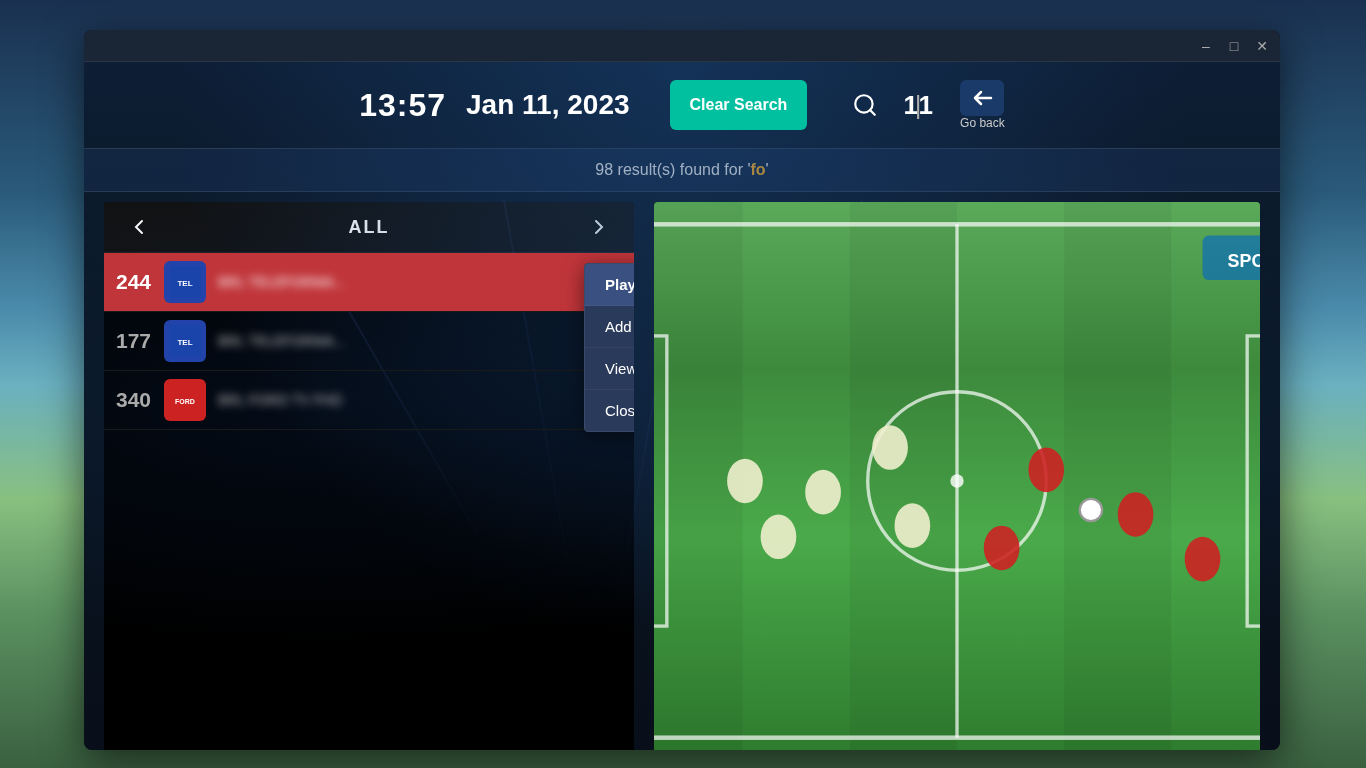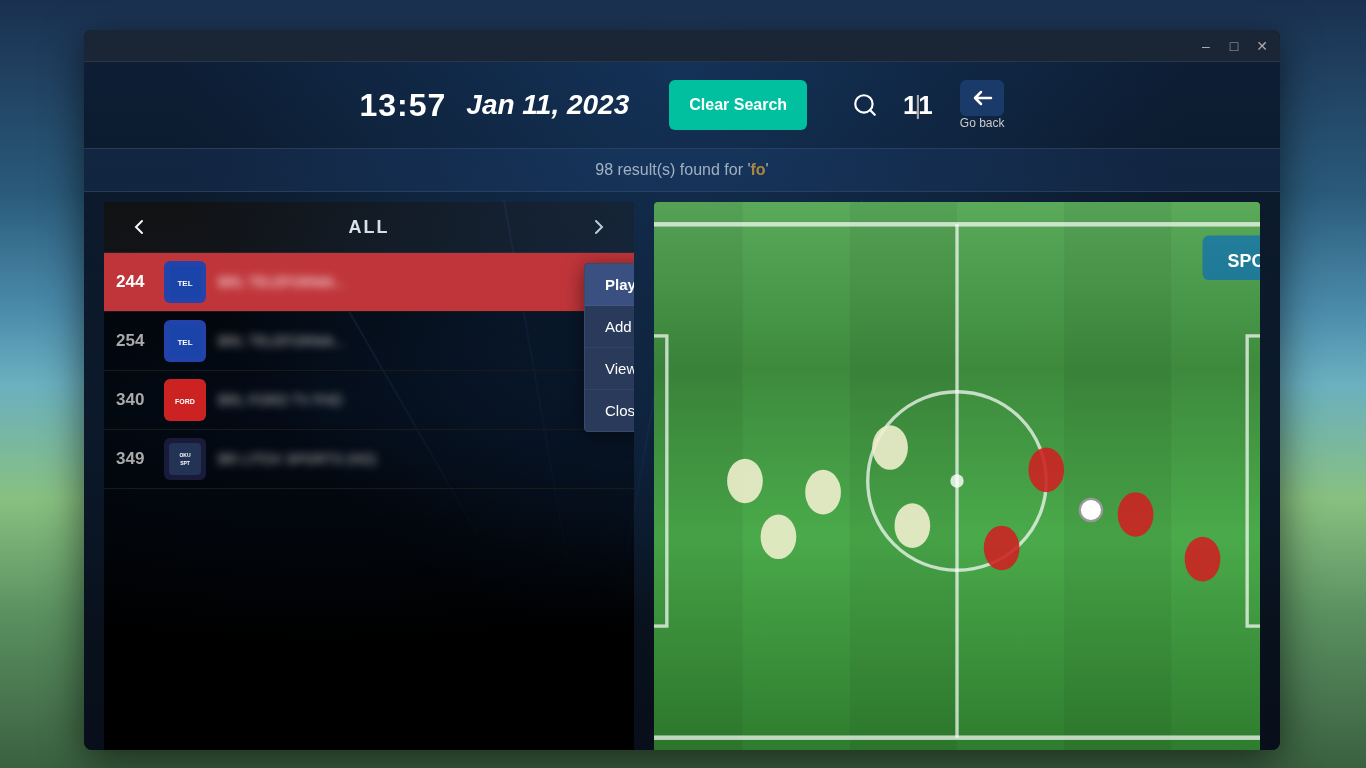--- a/index.html
+++ b/index.html
@@ -92,21 +92,20 @@
       font-weight: bold;
       color: white;
       letter-spacing: 1px;
     }
 
     .date-display {
       font-size: 28px;
       font-weight: bold;
       color: white;
       margin-right: 20px;
-      font-style: italic;
     }
 
     .clear-search-btn {
       background: #00c0a0;
       color: white;
       border: none;
       padding: 16px 20px;
       border-radius: 6px;
       font-size: 16px;
       font-weight: bold;
@@ -251,21 +250,21 @@
       align-items: center;
       padding: 8px 12px;
       border-bottom: 1px solid #1a1a1a;
       cursor: pointer;
       min-height: 58px;
     }
     .channel-row.selected { background: #c0353a; }
 
     .channel-number {
       color: #aaa;
-      font-size: 17px;
+      font-size: 21px;
       font-weight: bold;
       width: 48px;
       flex-shrink: 0;
     }
 
     .channel-row.selected .channel-number { color: white; }
 
     .channel-logo {
       width: 42px;
       height: 42px;
@@ -436,21 +435,21 @@
               <div class="channel-logo blue-bg">
                 <svg width="32" height="32" viewBox="0 0 32 32">
                   <rect width="32" height="32" rx="4" fill="#1a44aa"></rect>
                   <text x="16" y="20" text-anchor="middle" fill="white" font-size="8" font-weight="bold">TEL</text>
                 </svg>
               </div>
               <span class="channel-name">BRL TELEFORMA...</span>
             </div>
 
             <div class="channel-row">
-              <span class="channel-number">254</span>
+              <span class="channel-number">177</span>
               <div class="channel-logo blue-bg">
                 <svg width="32" height="32" viewBox="0 0 32 32">
                   <rect width="32" height="32" rx="4" fill="#1a44aa"></rect>
                   <text x="16" y="20" text-anchor="middle" fill="white" font-size="8" font-weight="bold">TEL</text>
                 </svg>
               </div>
               <span class="channel-name">BRL TELEFORMA...</span>
             </div>
 
 
@@ -458,31 +457,20 @@
               <span class="channel-number">340</span>
               <div class="channel-logo red-bg">
                 <svg width="32" height="32" viewBox="0 0 32 32">
                   <rect width="32" height="32" rx="4" fill="#cc2222"></rect>
                   <text x="16" y="20" text-anchor="middle" fill="white" font-size="7" font-weight="bold">FORD</text>
                 </svg>
               </div>
               <span class="channel-name">BRL FORD TV FHD</span>
             </div>
 
-            <div class="channel-row">
-              <span class="channel-number">349</span>
-              <div class="channel-logo dark-bg">
-                <svg width="32" height="32" viewBox="0 0 32 32">
-                  <rect width="32" height="32" rx="4" fill="#223355"></rect>
-                  <text x="16" y="14" text-anchor="middle" fill="white" font-size="5" font-weight="bold">OKU</text>
-                  <text x="16" y="22" text-anchor="middle" fill="white" font-size="5">SPT</text>
-                </svg>
-              </div>
-              <span class="channel-name">BR LITOX SPORTS (HD)</span>
-            </div>
 
 
 
           </div>
 
           <div class="context-menu">
             <div class="context-menu-item">Play</div>
             <div class="context-menu-item">Add to Favourite</div>
             <div class="context-menu-item">View Full EPG</div>
             <div class="context-menu-item">Close</div>

